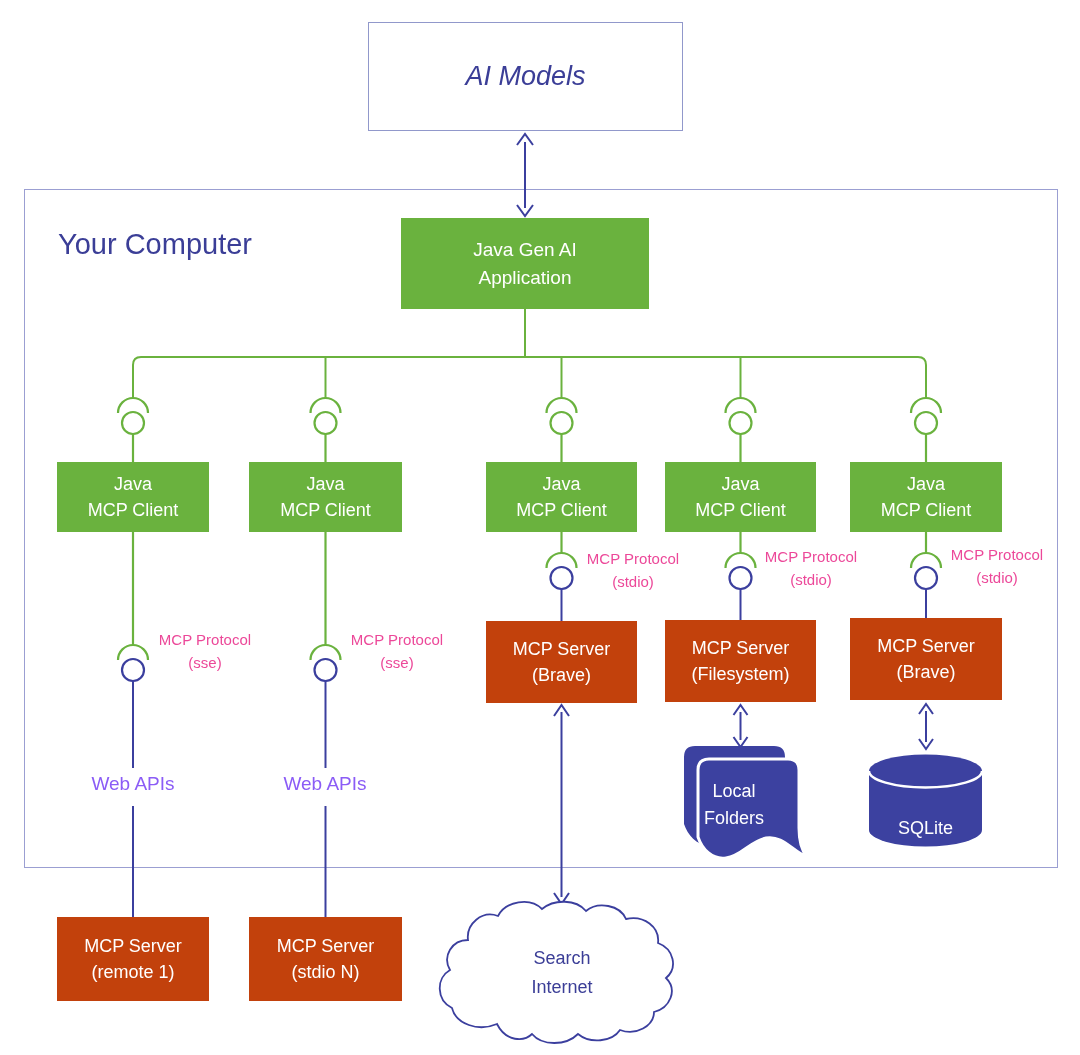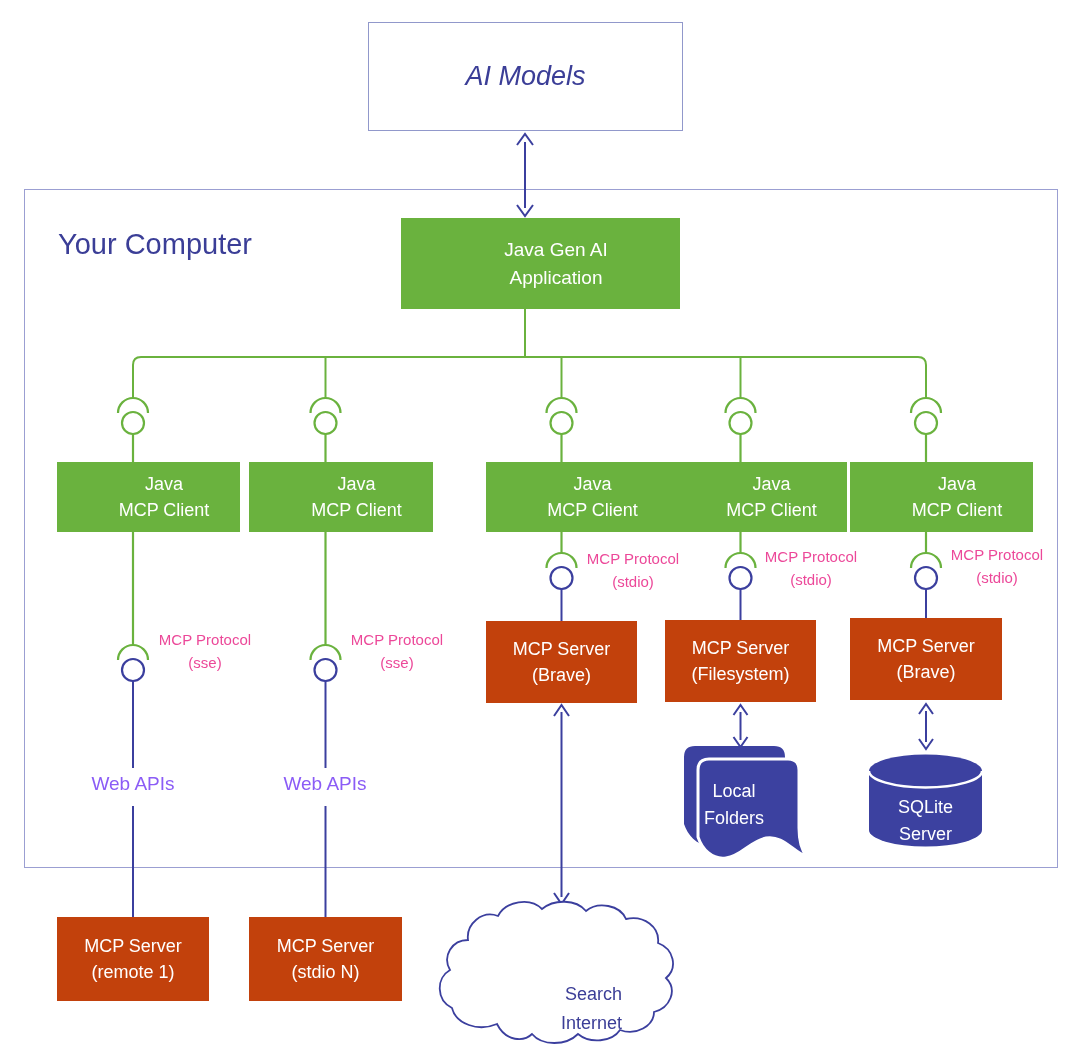--- a/index.html
+++ b/index.html
@@ -4,42 +4,42 @@
 <style>
   html,body{margin:0;padding:0;background:#ffffff;}
   .stage{
     position:relative;width:1080px;height:1055px;background:#ffffff;overflow:hidden;
     font-family:"Liberation Sans","DejaVu Sans",sans-serif;
   }
   .box{
     position:absolute;display:flex;flex-direction:column;align-items:center;justify-content:center;
     text-align:center;line-height:1.45;z-index:1;
   }
-  .box-green{background:#6ab23e;color:#ffffff;font-size:18px;padding-left:31px;}
+  .box-green{background:#6ab23e;color:#ffffff;font-size:18px;}
   .box-indigo{background:#c2410c;color:#ffffff;font-size:18px;}
   .box-outline{background:#ffffff;border:1px solid #9198cb;color:#3b3e97;font-style:italic;}
   .container-frame{
     position:absolute;left:24px;top:189px;width:1032px;height:677px;
     border:1.5px solid #9b9fd2;background:#ffffff;z-index:0;
   }
   .title-lg{color:#3b3e97;font-size:27px;}
   .computer-label{
     position:absolute;left:58px;top:228px;color:#3b3e97;font-size:29px;z-index:1;
   }
   .proto-label{
     position:absolute;width:110px;text-align:center;color:#ec4899;font-size:15px;line-height:1.5;z-index:1;
   }
   .webapi-label{
     position:absolute;width:120px;text-align:center;color:#8b5cf6;font-size:19px;z-index:3;background:transparent;
   }
   .shape-label{
     position:absolute;text-align:center;color:#ffffff;font-size:18px;line-height:1.5;z-index:3;
   }
   .cloud-label{
-    position:absolute;text-align:right;color:#3b3e97;font-size:18px;line-height:1.6;z-index:3;margin-top:36px;
+    position:absolute;text-align:center;color:#3b3e97;font-size:18px;line-height:1.6;z-index:3;
   }
   svg.overlay{position:absolute;left:0;top:0;z-index:2;pointer-events:none;}
 </style>
 </head>
 <body>
 
 <div class="stage">
 
   <div class="box box-outline title-lg" style="left:368px;top:22px;width:313px;height:107px;">
     <span>AI Models</span>
@@ -117,21 +117,21 @@
   </div>
   <div class="box box-indigo" style="left:249px;top:917px;width:153px;height:84px;">
     <span>MCP Server</span>
     <span>(stdio N)</span>
   </div>
 
   <div class="shape-label" style="left:684px;top:778px;width:100px;">
     <span>Local</span><br>
     <span>Folders</span>
   </div>
-  <div class="shape-label" style="left:868px;top:794px;width:115px;text-align:center;">
+  <div class="shape-label" style="left:868px;top:815px;width:115px;text-align:center;">
     <span>SQLite</span><br>
     <span>Server</span>
   </div>
   <div class="cloud-label" style="left:502px;top:944px;width:120px;">
     <span>Search</span><br>
     <span>Internet</span>
   </div>
 
   <svg class="overlay" width="1080" height="1055" viewBox="0 0 1080 1055">
 

